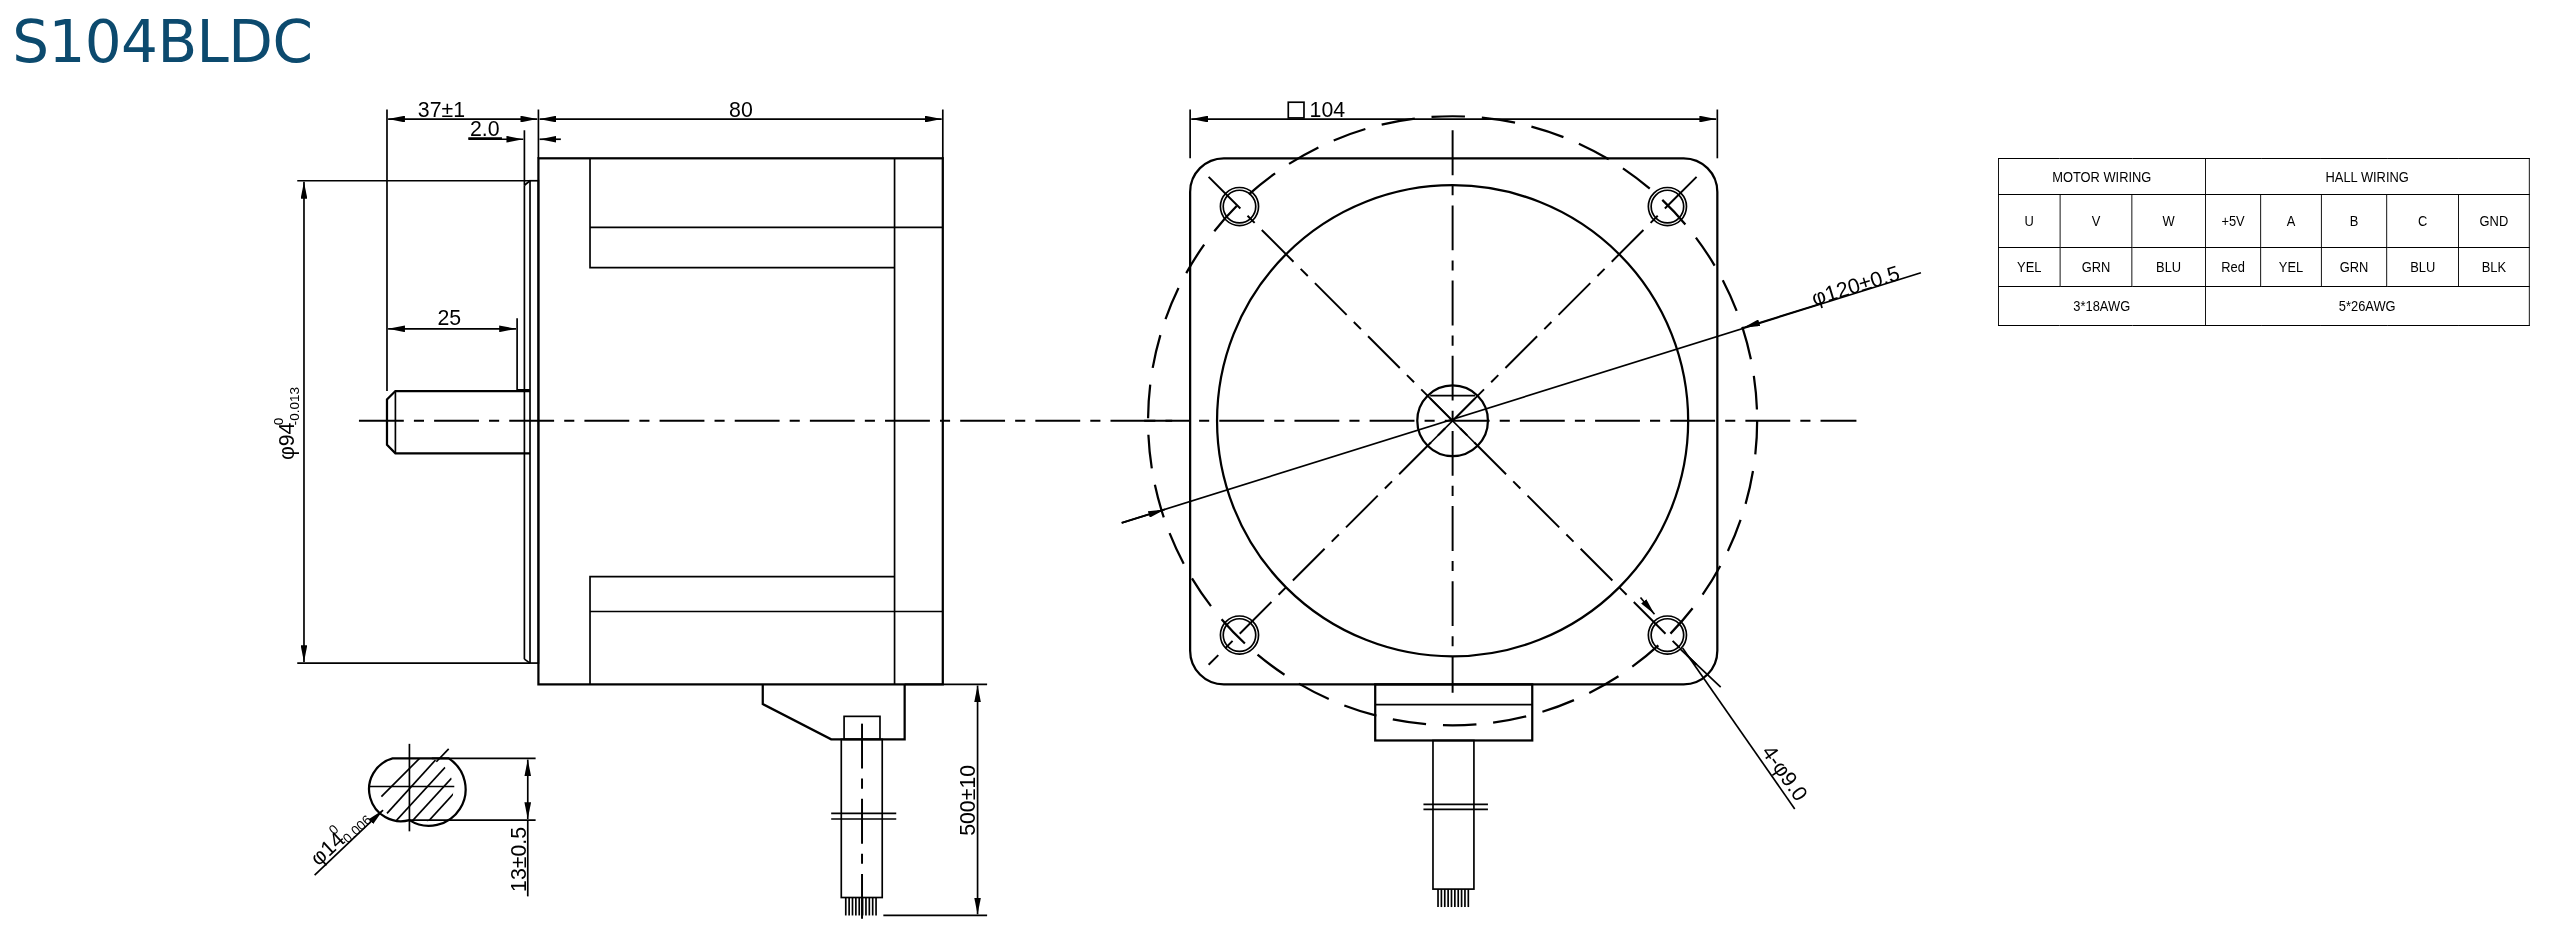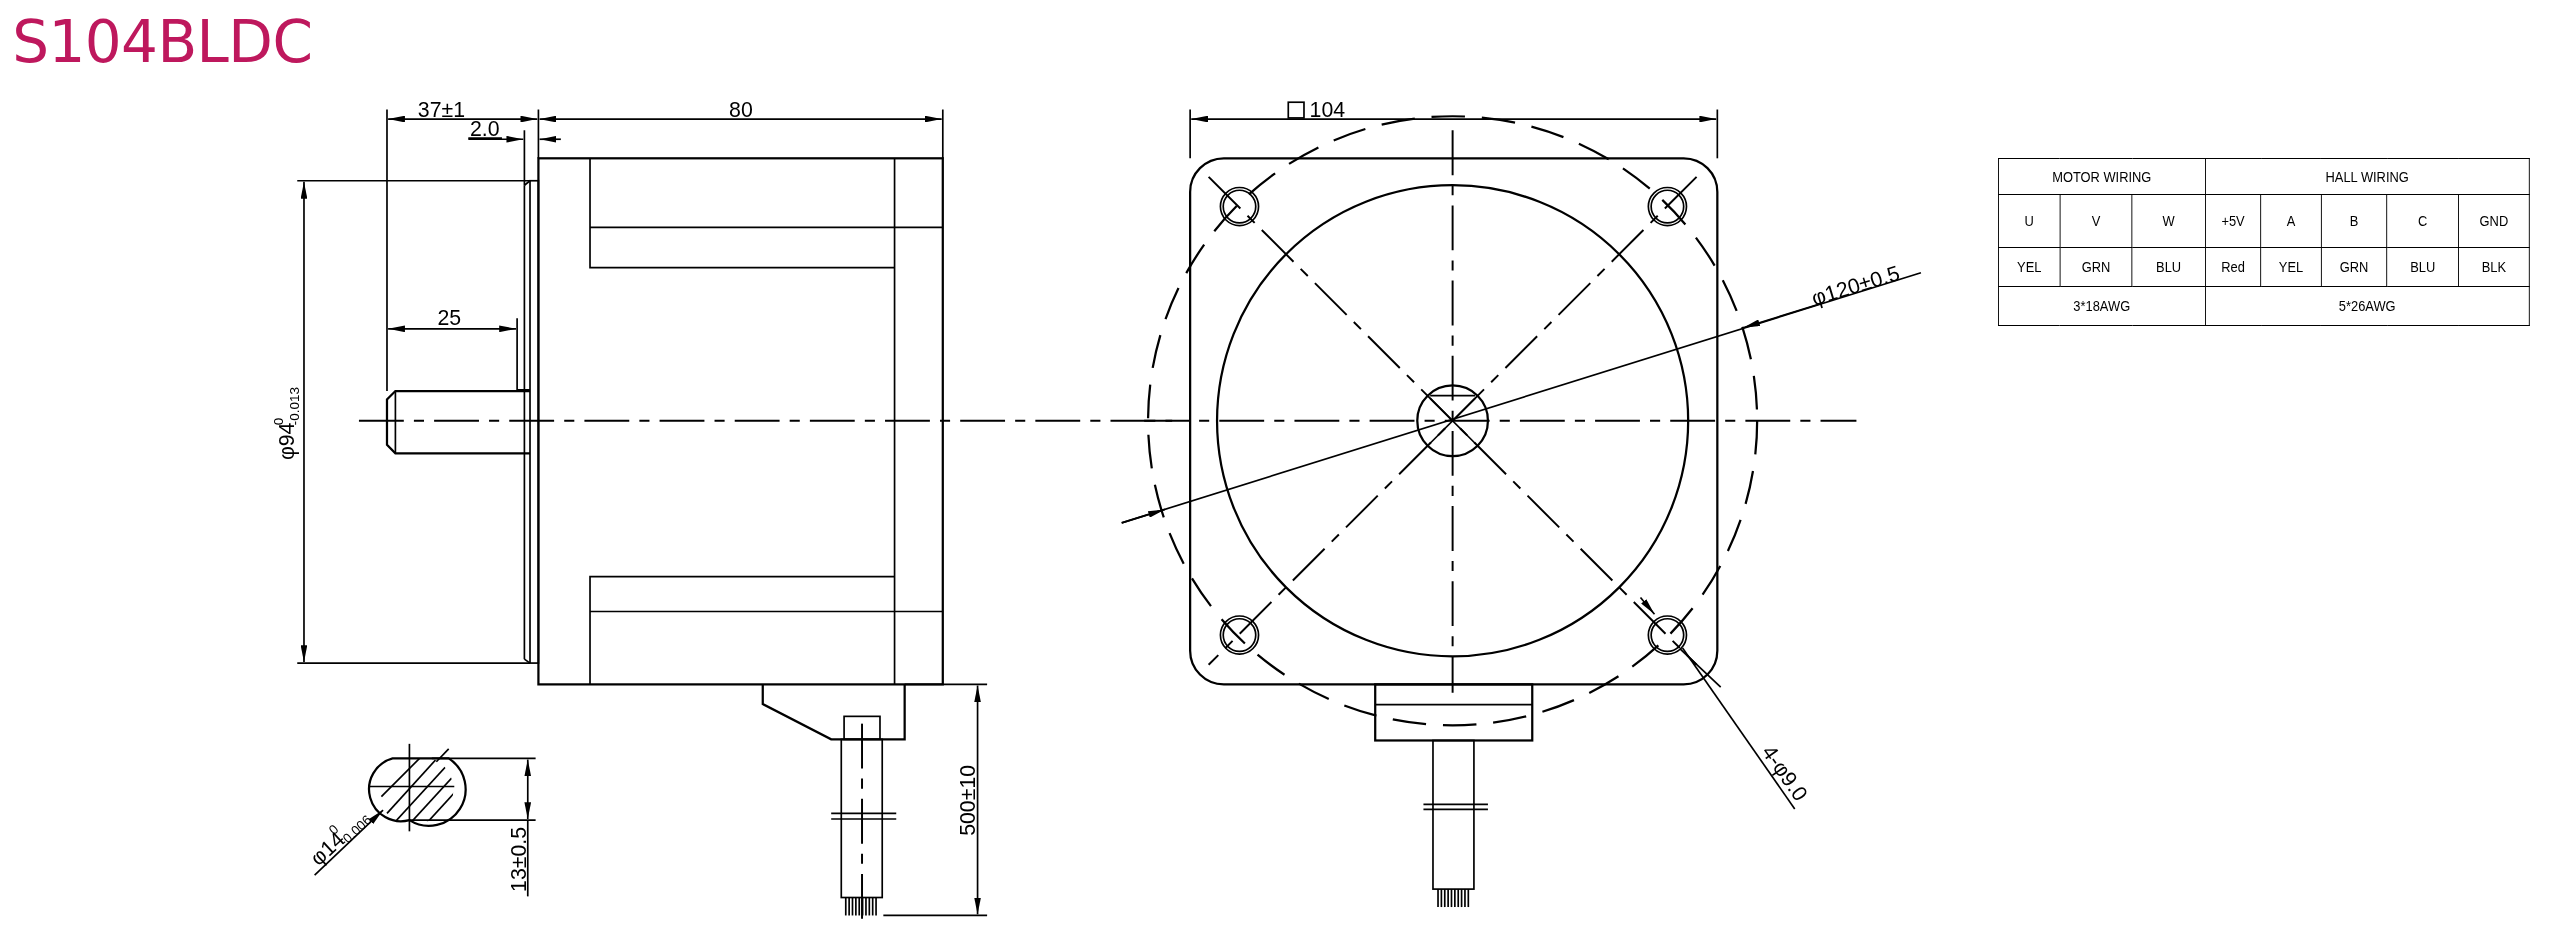--- a/index.html
+++ b/index.html
@@ -1,17 +1,17 @@
 <!DOCTYPE html>
 <html style="font-size:9px"><head>
 <meta charset="utf-8">
 <style>
   html, body { margin: 0; padding: 0; background: #ffffff; }
   body { width: 2576px; height: 933px; position: relative; overflow: hidden; font-family: "Liberation Sans", sans-serif; }
-  .title { position: absolute; left: 12.3px; top: 7.9px; font-family: "DejaVu Sans", sans-serif; font-size: 58px; color: #be185d; letter-spacing: -0.6px; margin: 0; font-weight: normal; line-height: 1.2; }
+  .title { position: absolute; left: 12.3px; top: 7.9px; font-family: "DejaVu Sans", sans-serif; font-size: 58px; color: #0c4a6e; letter-spacing: -0.6px; margin: 0; font-weight: normal; line-height: 1.2; }
   svg.drawing { position: absolute; left: 0; top: 0; }
   .ln { stroke: #000; stroke-width: 4; fill: none; }
   .thin { stroke: #000; stroke-width: 3; fill: none; }
   .center { stroke: #000; stroke-width: 3.5; fill: none; stroke-dasharray: 80 18 18 18; }
   .hidden { stroke: #000; stroke-width: 4; fill: none; stroke-dasharray: 60 30; }
   .dimtxt { font-family: "Liberation Sans Narrow", "Liberation Sans", sans-serif; font-size: 38px; fill: #000; }
   .dimtxt-s { font-family: "Liberation Sans", sans-serif; font-size: 24px; fill: #000; }
   .arrow { fill: #000; stroke: none; }
 
   table.wiring { position: absolute; left: 1998px; top: 158px; border-collapse: collapse; font-family: "Liberation Sans", sans-serif; font-size: 14px; color: #000; transform: scaleX(0.92); transform-origin: left top; }

